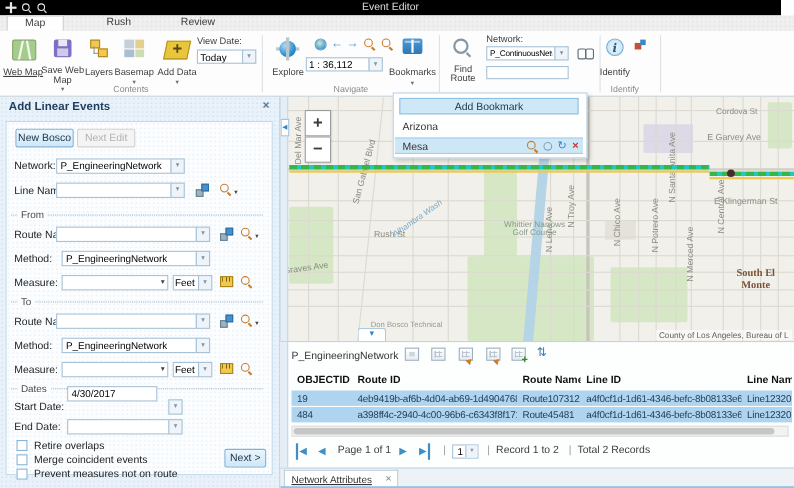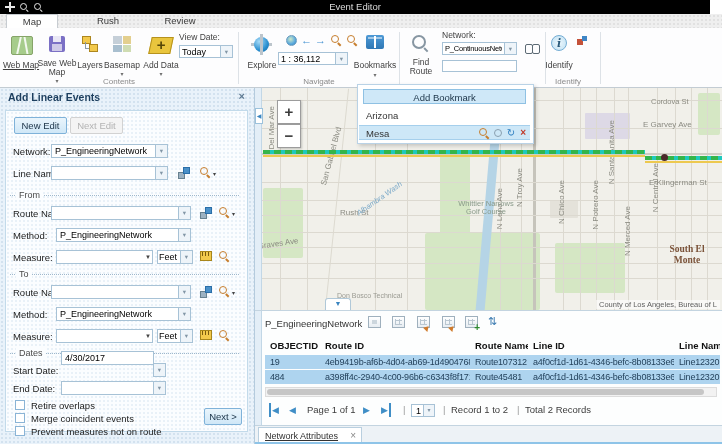--- a/index.html
+++ b/index.html
@@ -323,21 +323,21 @@
         <span class="refr">↻</span>
         <span class="bkx">×</span>
       </span>
     </div>
   </div>
 
   <div id="leftpanel">
     <span id="lp-title">Add Linear Events</span>
     <span id="lp-close">×</span>
     <div id="lp-inner">
-      <div class="pbtn primary" style="left:8px;top:6px;width:53px;">New Edit</div>
+      <div class="pbtn primary" style="left:8px;top:6px;width:53px;">New Bosco</div>
       <div class="pbtn disabled" style="left:64px;top:6px;width:53px;">Next Edit</div>
 
       <span class="plab" style="left:7px;top:35px;">Network:</span>
       <input class="pinput" style="left: 45px; top: 33px; width: 105px;" value="P_EngineeringNetwork">
       <span class="pdd" style="left:149px;top:33px;">▾</span>
 
       <span class="plab" style="left:7px;top:57px;">Line Name:</span>
       <input class="pinput" style="left: 45px; top: 55px; width: 105px;" value="">
       <span class="pdd" style="left:149px;top:55px;">▾</span>
       <span class="i-route" style="left:172px;top:56px;"></span>
@@ -388,21 +388,21 @@
       <input class="pinput" style="left: 151px; top: 218px; width: 24px; padding: 0px 1px;" value="Feet">
       <span class="pdd" style="left:174px;top:218px;">▾</span>
       <span class="i-ruler" style="left:194px;top:219px;"></span>
       <span class="mag abs" style="left:213px;top:219px;"></span>
 
       <div class="rule" style="top:242px;">
           <span class="legend">Dates</span>
         </div>
 
       <span class="plab" style="left:7px;top:254px;">Start Date:</span>
-      <input class="pinput" style="left: 55px; top: 240px; width: 93px;" value="4/30/2017">
+      <input class="pinput" style="left: 55px; top: 240px; width: 82px;" value="4/30/2017">
       <span class="pdd" style="left:147px;top:252px;">▾</span>
 
       <span class="plab" style="left:7px;top:272px;">End Date:</span>
       <input class="pinput" style="left: 55px; top: 270px; width: 93px;" value="">
       <span class="pdd" style="left:147px;top:270px;">▾</span>
 
       <span class="chk" style="left:9px;top:289px;"></span>
       <span class="chklab" style="left:25px;top:289px;">Retire overlaps</span>
       <span class="chk" style="left:9px;top:302px;"></span>
       <span class="chklab" style="left:25px;top:302px;">Merge coincident events</span>

